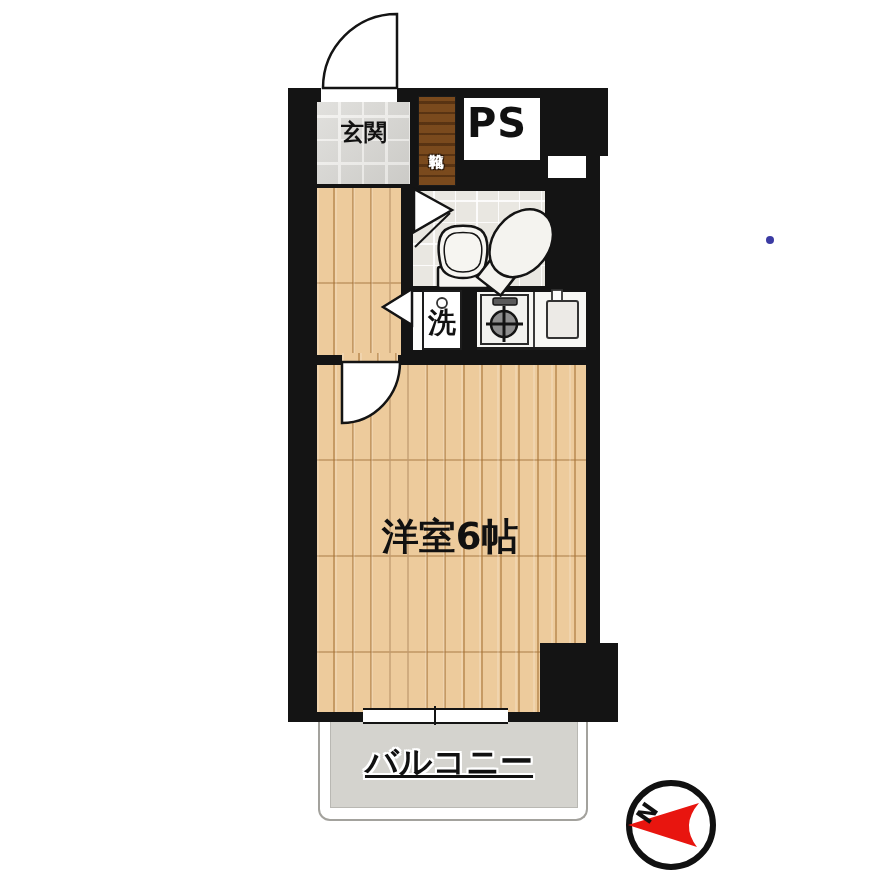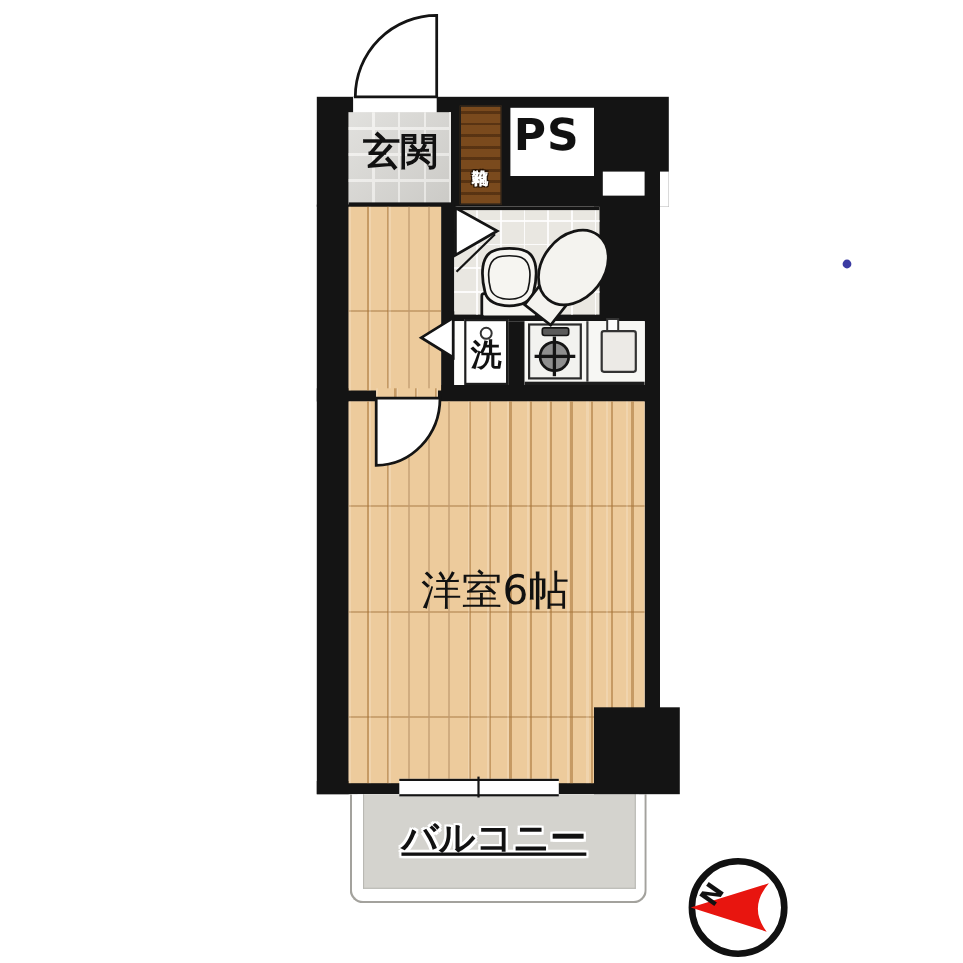--- a/index.html
+++ b/index.html
@@ -123,20 +123,20 @@
 
     <g>
       <circle cx="671" cy="825" r="42" fill="#ffffff" stroke="#111" stroke-width="6"></circle>
       <path d="M628,825 L699,803 Q680,825 697,847 Z" fill="#e8150f"></path>
       <text x="637" y="822" transform="rotate(-55 646 813)" font-size="23" font-weight="bold" fill="#111">N</text>
     </g>
 
     <circle cx="770" cy="240" r="4" fill="#3b3ba3"></circle>
   </svg>
 
-  <div class="abs label" style="left:317px;top:120px;width:94px;font-size:34px;font-weight:700;z-index:7;">玄関</div>
+  <div class="abs label" style="left:317px;top:120px;width:94px;font-size:23px;font-weight:700;z-index:7;">玄関</div>
   <div class="abs label outline-dark" style="left:418px;top:104px;width:36px;height:76px;font-size:15px;font-weight:700;writing-mode:vertical-rl;text-orientation:upright;display:flex;align-items:center;justify-content:center;z-index:7;">靴箱</div>
   <div class="abs label" style="left:464px;top:101px;width:66px;font-size:40px;font-weight:600;letter-spacing:1px;z-index:7;">PS</div>
   <div class="abs label" style="left:422px;top:308px;width:40px;font-size:28px;font-weight:700;z-index:7;">洗</div>
-  <div class="abs label" style="left:330px;top:517px;width:240px;font-size:37px;font-weight:400;z-index:7;">洋室6帖</div>
+  <div class="abs label" style="left:330px;top:517px;width:240px;font-size:37px;font-weight:700;z-index:7;">洋室6帖</div>
   <div class="abs label outline-white" style="left:318px;top:744px;width:262px;font-size:33px;font-weight:700;z-index:7;text-decoration:underline;">バルコニー</div>
 
 </div>
 
 </body></html>

